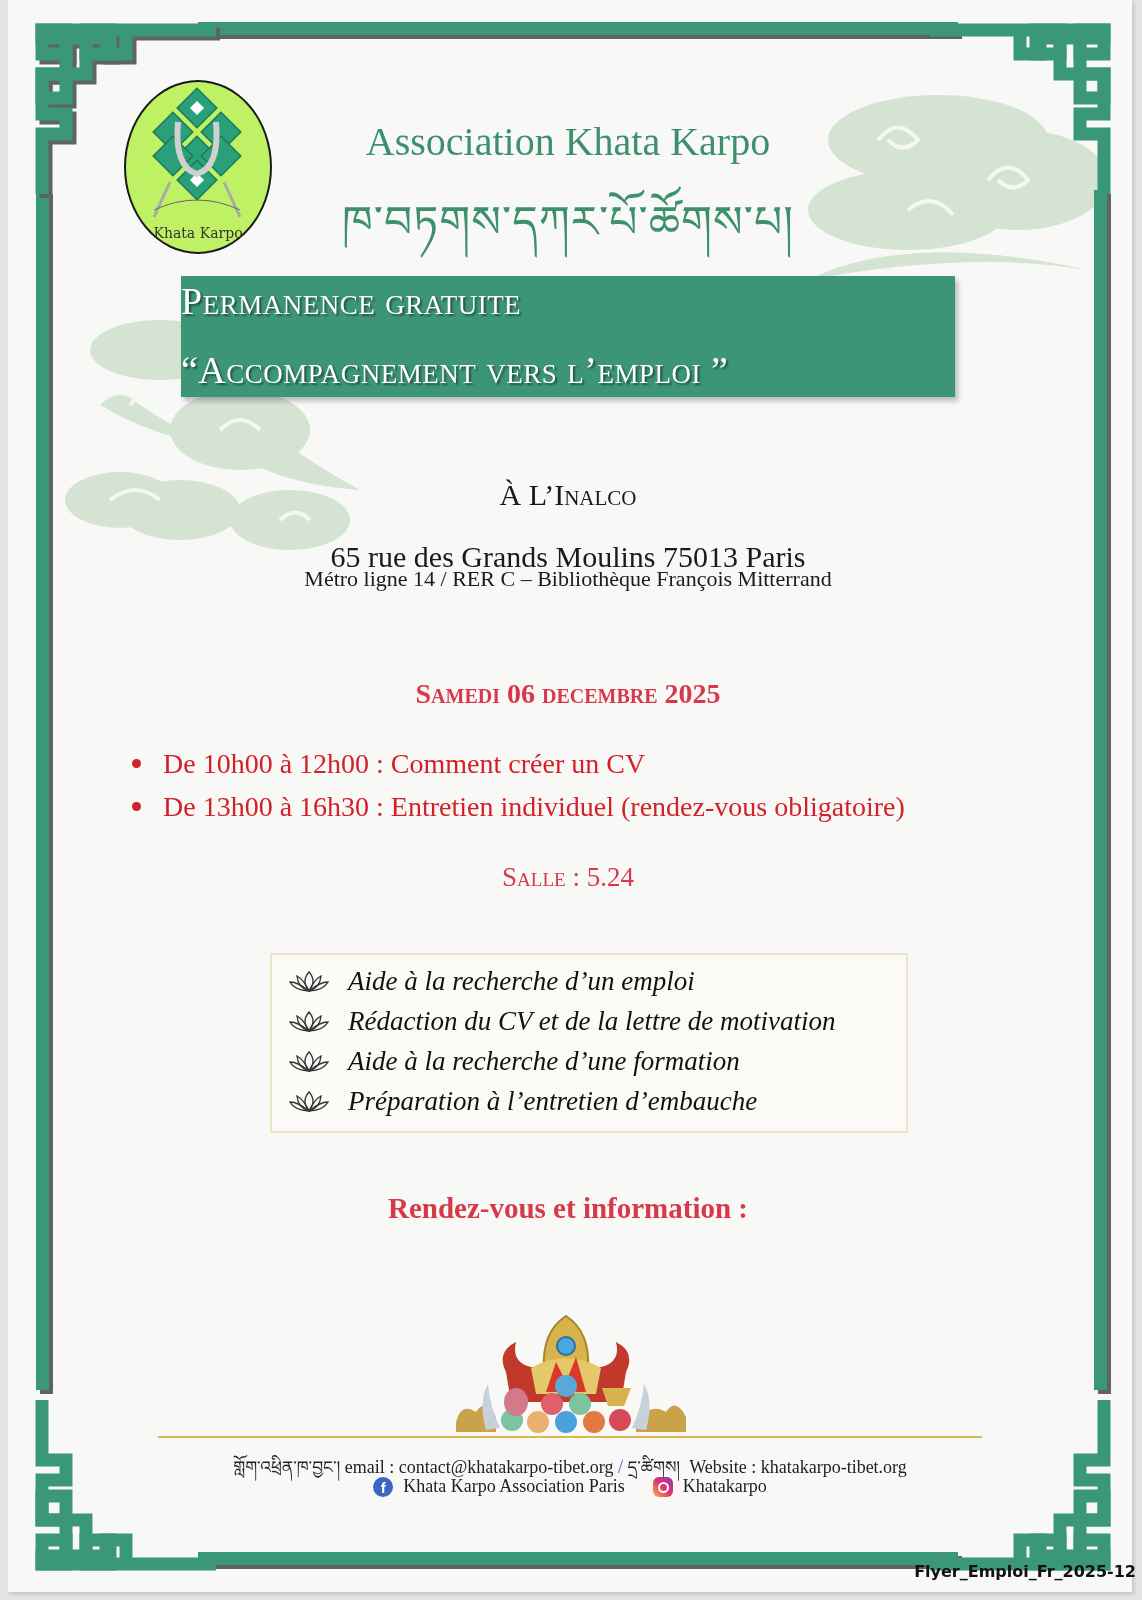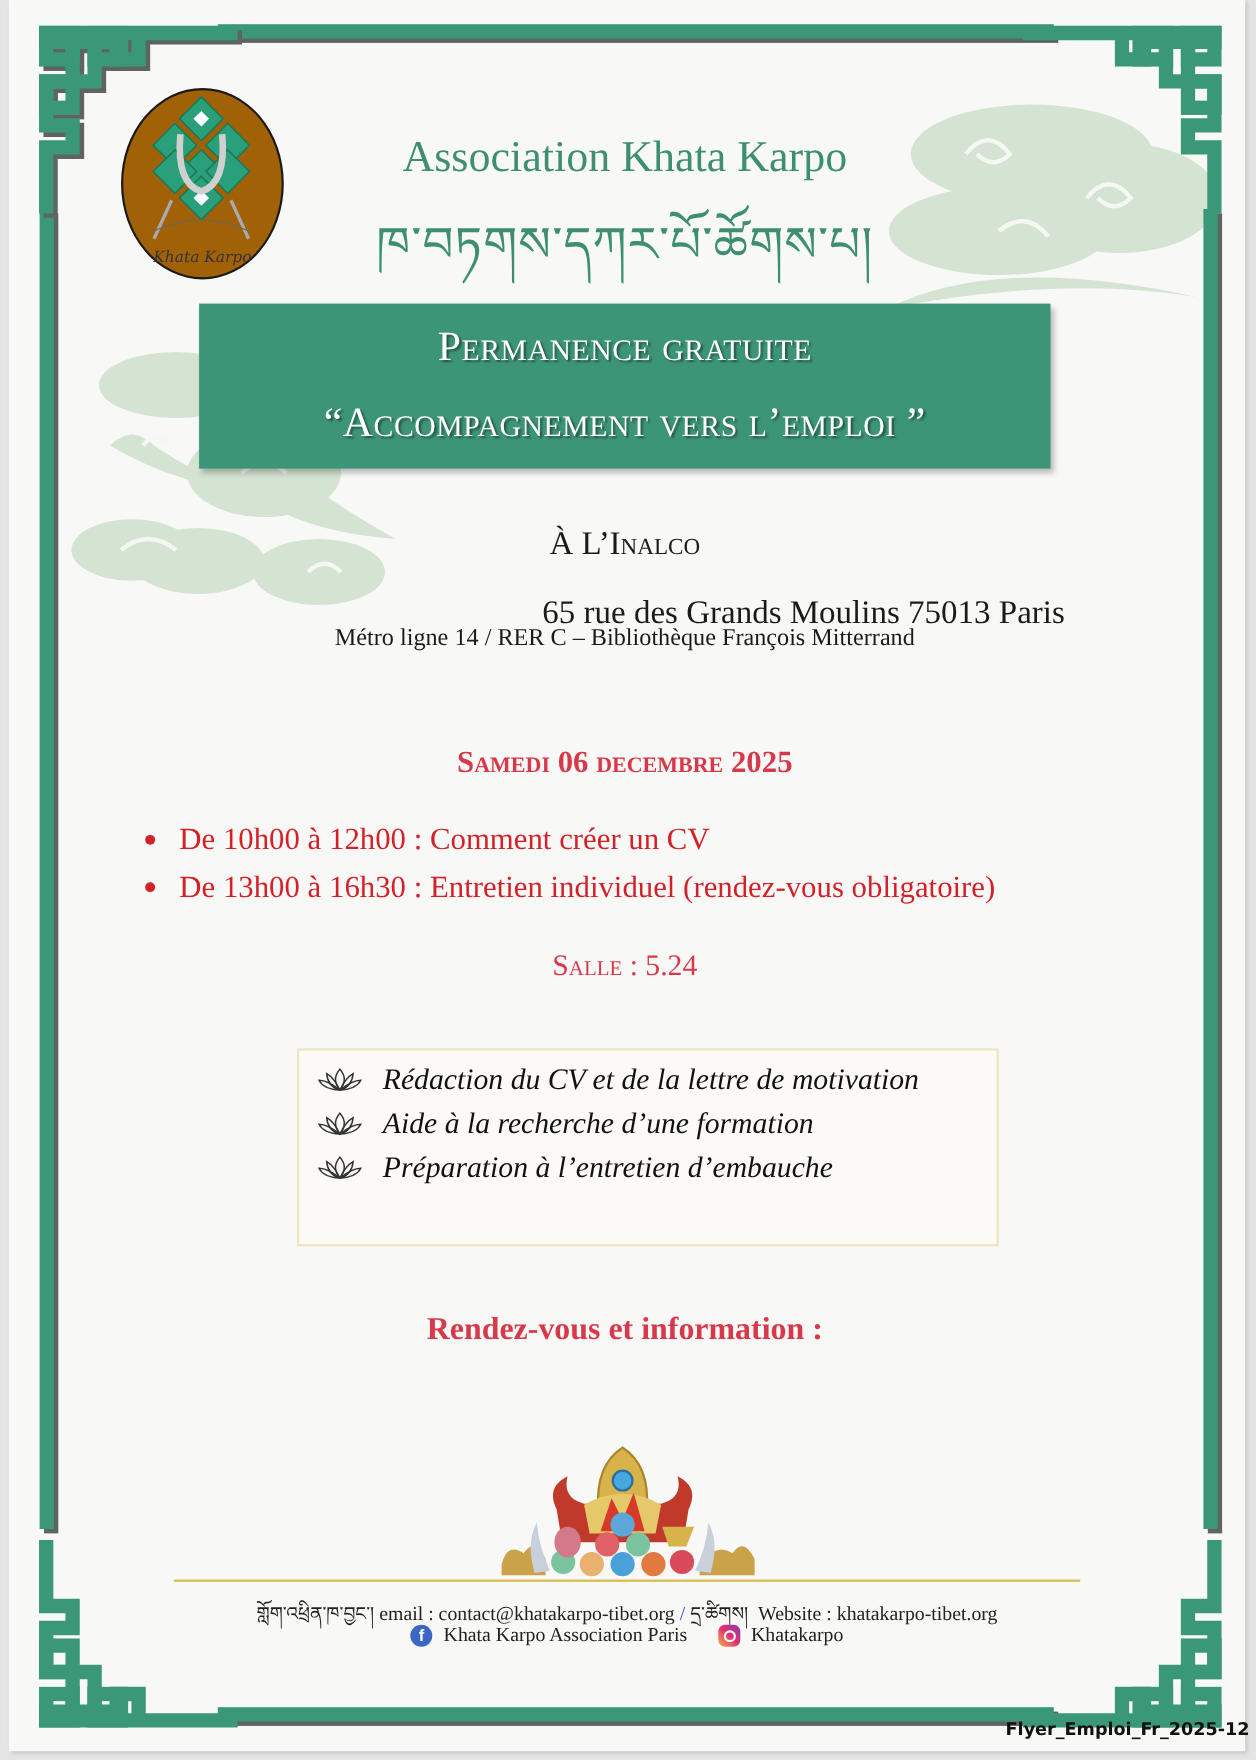--- a/index.html
+++ b/index.html
@@ -21,47 +21,47 @@
     .frame.right { left: 1086px; top: 190px; width: 13px; height: 1200px; }
     .corner { position: absolute; width: 200px; height: 200px; }
     .corner.tl { left: 18px; top: 14px; }
     .corner.tr { left: 912px; top: 14px; transform: scaleX(-1); }
     .corner.bl { left: 18px; top: 1380px; transform: scaleY(-1); }
     .corner.br { left: 912px; top: 1380px; transform: scale(-1,-1); }
 
     .cloud { position: absolute; }
 
     .logo {
-      position: absolute; left: 102px; top: 80px; width: 144px; height: 170px;
-      border: 2px solid #1a1a1a; border-radius: 50%; background: #a16207; font-style: italic;
+      position: absolute; left: 116px; top: 80px; width: 144px; height: 170px;
+      border: 2px solid #1a1a1a; border-radius: 50%; background: #bef264;
     }
     .assoc-title {
       position: absolute; left: 300px; top: 118px; width: 520px; text-align: center;
       color: #3d8f70; font-size: 40px;
     }
     .assoc-tibetan {
       position: absolute; left: 300px; top: 172px; width: 520px; text-align: center;
       color: #3d8f70; font-size: 44px; letter-spacing: 1px;
       font-family: "DejaVu Sans", sans-serif;
     }
     .banner {
-      position: absolute; left: 173px; top: 276px; width: 774px; height: 150px;
+      position: absolute; left: 173px; top: 276px; width: 774px; height: 121px;
       background: #3d9577; box-shadow: 3px 4px 5px rgba(0,0,0,0.25);
-      display: flex; flex-direction: column; align-items: center; justify-content: center;
+      display: flex; flex-direction: column; align-items: flex-start; justify-content: center;
       color: #fff; text-shadow: 2px 2px 2px rgba(0,0,0,0.45);
     }
     .banner .l1 { font-size: 38px; font-variant: small-caps; letter-spacing: 0.5px; line-height: 46px; }
     .banner .l2 { font-size: 38px; font-variant: small-caps; letter-spacing: 0.5px; line-height: 52px; margin-top: 20px; }
 
     .venue {
       position: absolute; left: 200px; top: 478px; width: 720px; text-align: center;
       font-size: 30px; font-variant: small-caps; color: #1a1a1a;
     }
     .address {
-      position: absolute; left: 160px; top: 540px; width: 800px; text-align: right;
+      position: absolute; left: 160px; top: 540px; width: 800px; text-align: center;
       font-size: 30px; color: #1a1a1a;
     }
     .metro {
       position: absolute; left: 160px; top: 566px; width: 800px; text-align: center;
       font-size: 22px; color: #1a1a1a;
     }
     .date {
       position: absolute; left: 200px; top: 678px; width: 720px; text-align: center;
       font-size: 28px; font-weight: bold; font-variant: small-caps; color: #d8394a;
     }
@@ -247,20 +247,32 @@
       <li>
         <svg class="lotus" viewBox="0 0 42 26">
             <g fill="none" stroke="#333" stroke-width="1.3">
               <path d="M21 4 Q13 13 21 23 Q29 13 21 4Z"></path>
               <path d="M21 23 Q10 20 9 8 Q16 12 21 23"></path>
               <path d="M21 23 Q32 20 33 8 Q26 12 21 23"></path>
               <path d="M21 23 Q6 22 2 14 Q10 14 21 23"></path>
               <path d="M21 23 Q36 22 40 14 Q32 14 21 23"></path>
             </g>
           </svg>
+        <span class="txt">Aide à la recherche d’un emploi</span>
+      </li>
+      <li>
+        <svg class="lotus" viewBox="0 0 42 26">
+            <g fill="none" stroke="#333" stroke-width="1.3">
+              <path d="M21 4 Q13 13 21 23 Q29 13 21 4Z"></path>
+              <path d="M21 23 Q10 20 9 8 Q16 12 21 23"></path>
+              <path d="M21 23 Q32 20 33 8 Q26 12 21 23"></path>
+              <path d="M21 23 Q6 22 2 14 Q10 14 21 23"></path>
+              <path d="M21 23 Q36 22 40 14 Q32 14 21 23"></path>
+            </g>
+          </svg>
         <span class="txt">Rédaction du CV et de la lettre de motivation</span>
       </li>
       <li>
         <svg class="lotus" viewBox="0 0 42 26">
             <g fill="none" stroke="#333" stroke-width="1.3">
               <path d="M21 4 Q13 13 21 23 Q29 13 21 4Z"></path>
               <path d="M21 23 Q10 20 9 8 Q16 12 21 23"></path>
               <path d="M21 23 Q32 20 33 8 Q26 12 21 23"></path>
               <path d="M21 23 Q6 22 2 14 Q10 14 21 23"></path>
               <path d="M21 23 Q36 22 40 14 Q32 14 21 23"></path>

